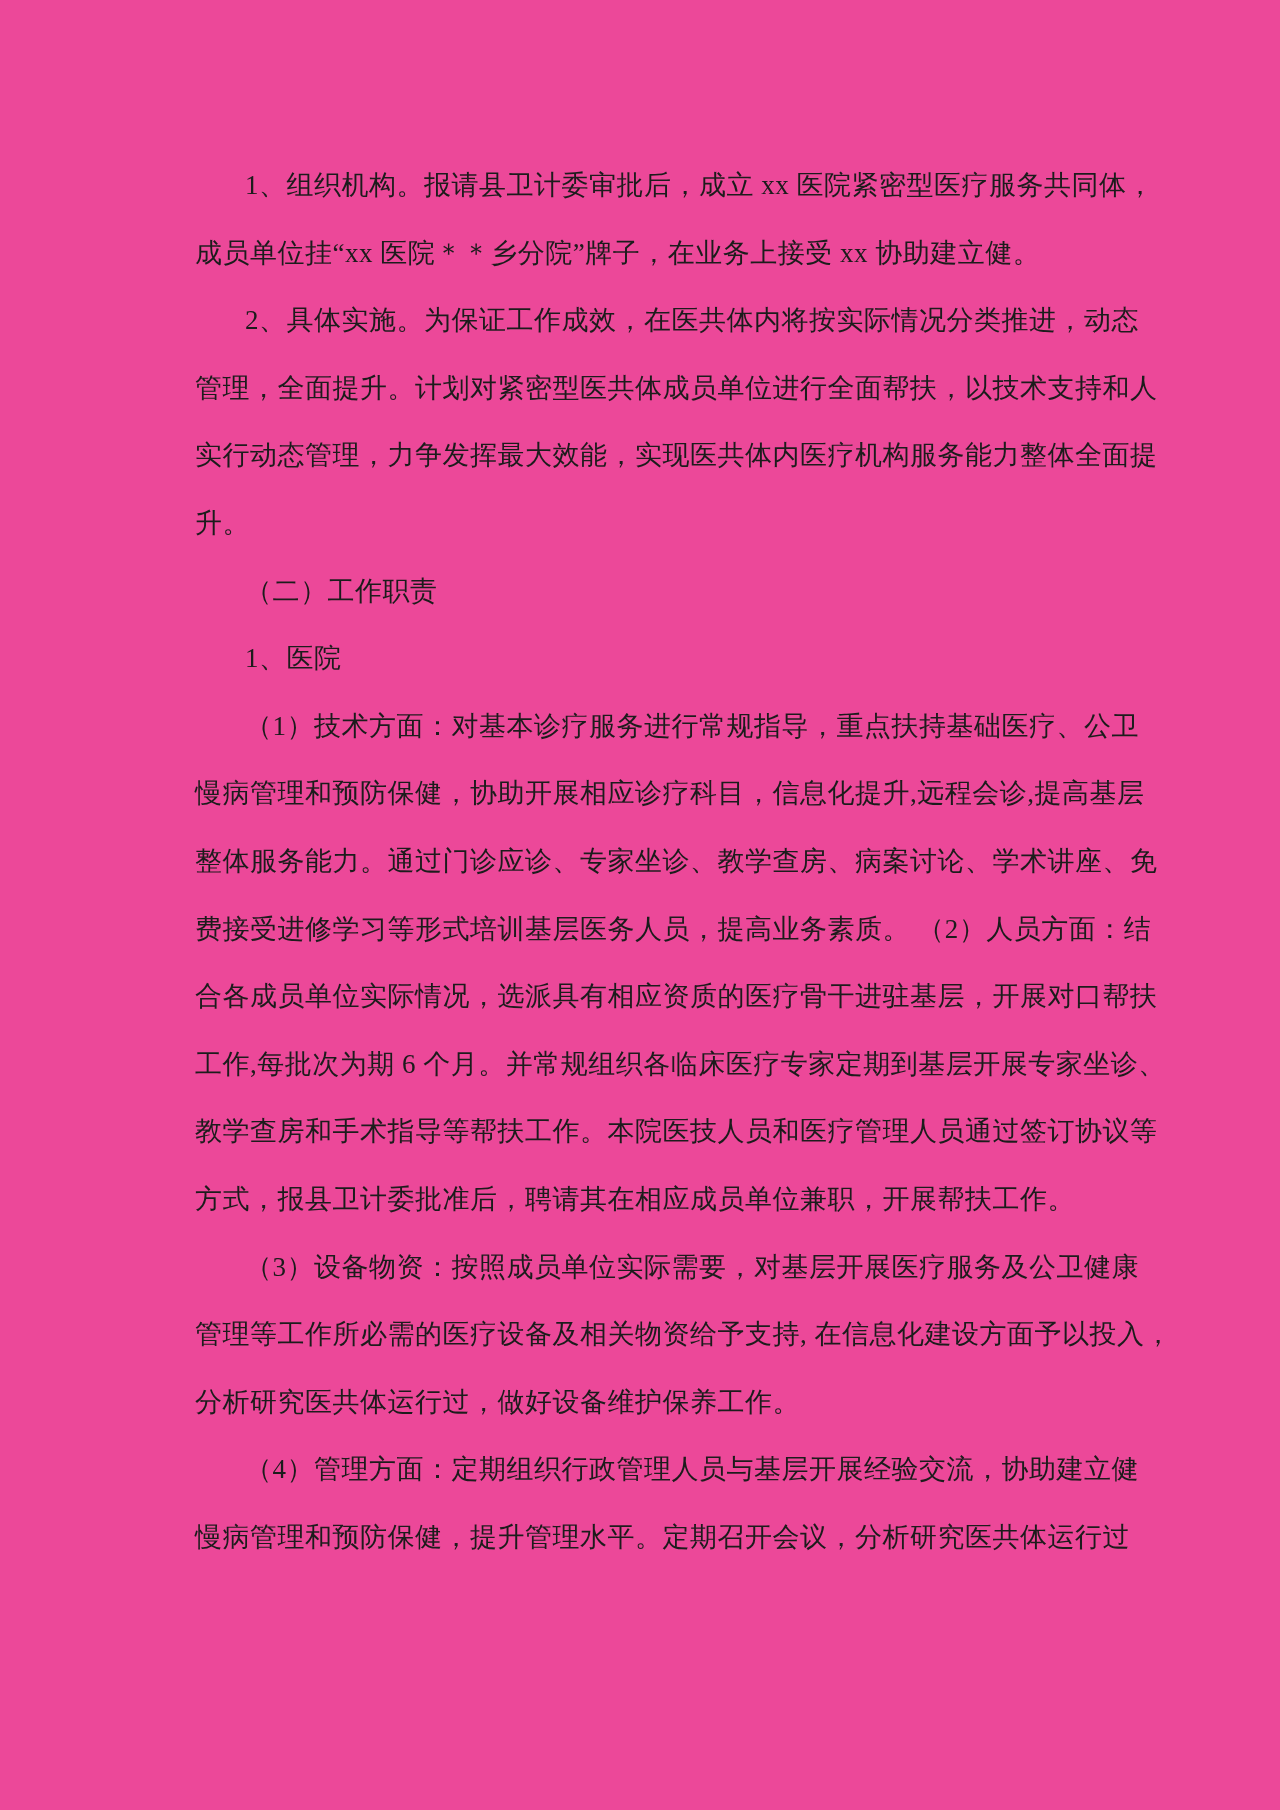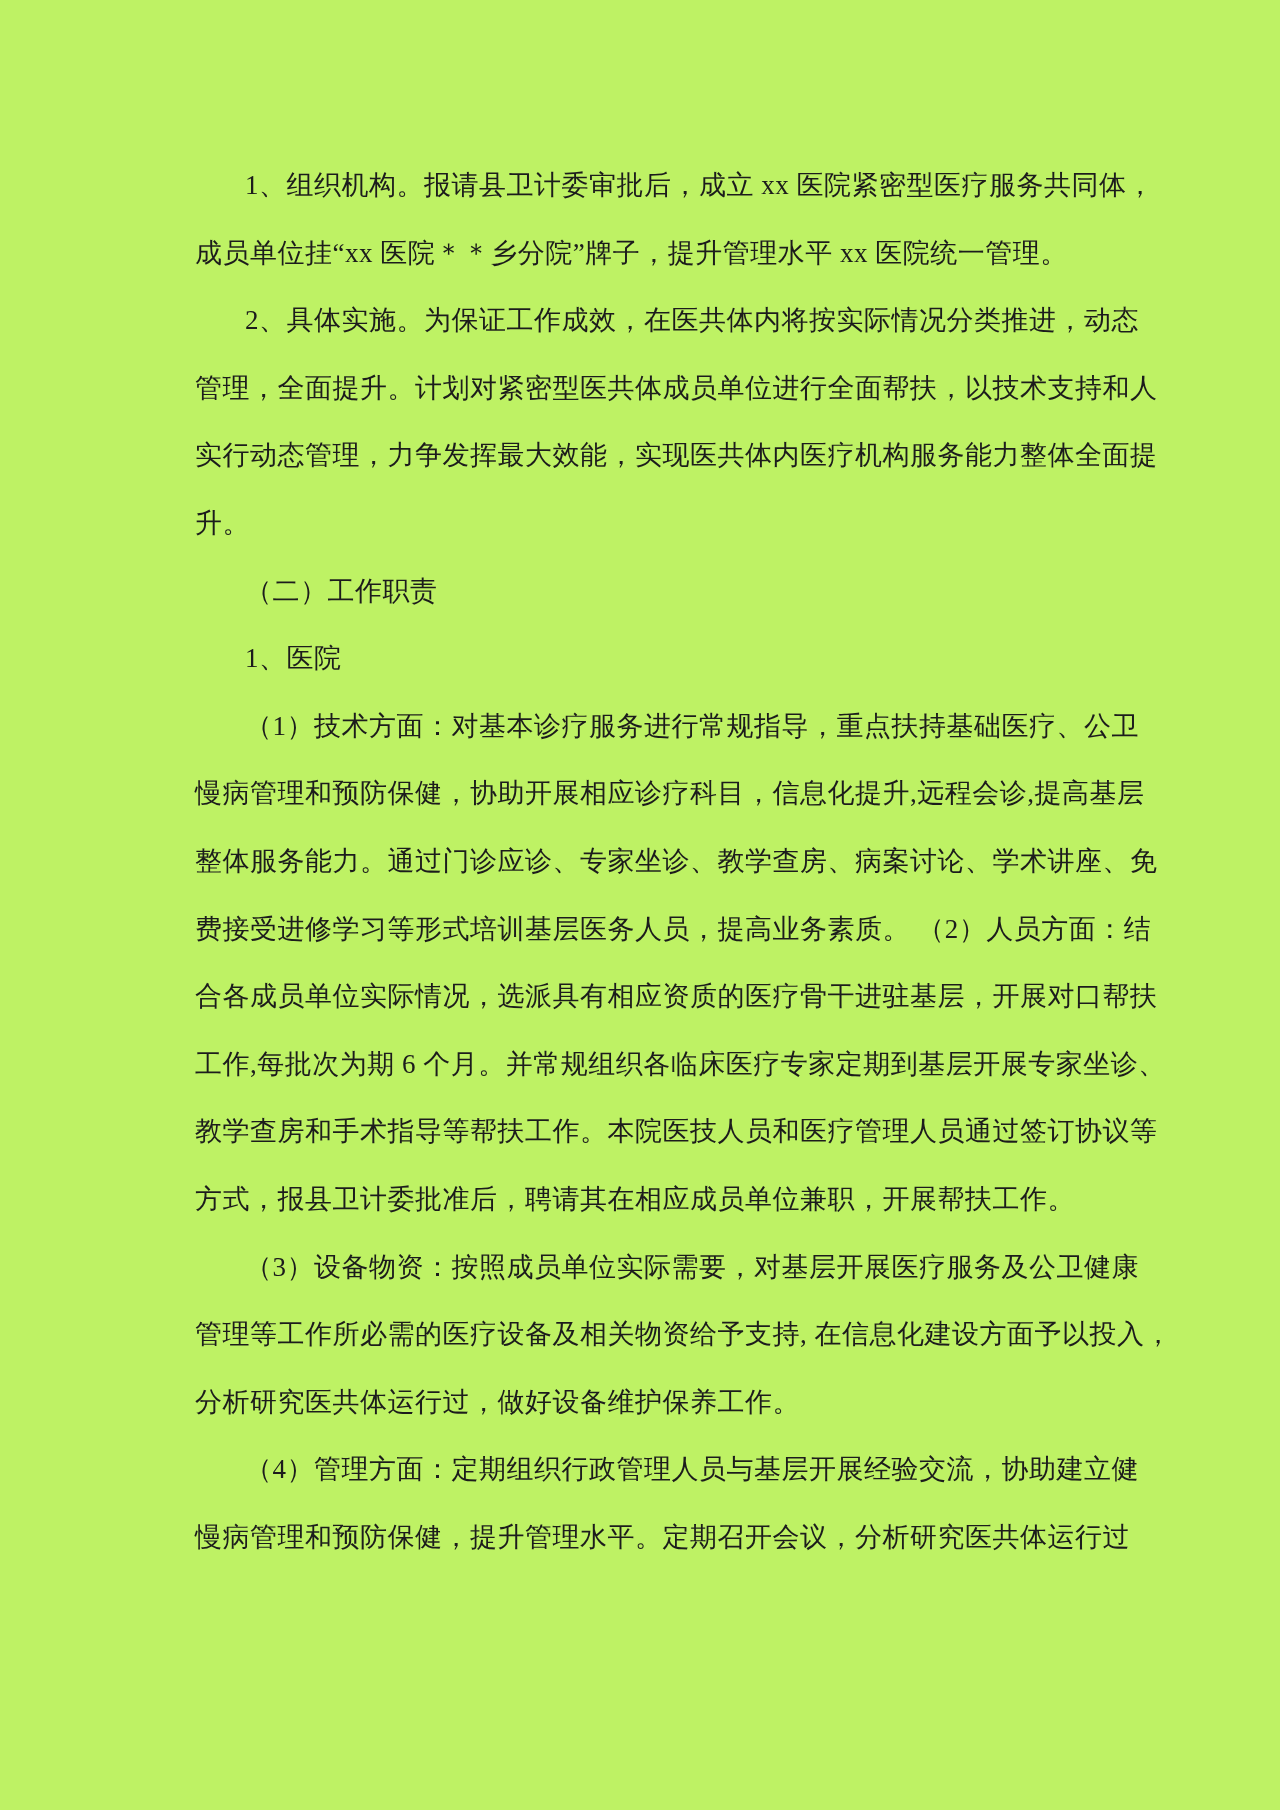--- a/index.html
+++ b/index.html
@@ -4,21 +4,21 @@
 <style>
   html, body {
     margin: 0;
     padding: 0;
     background: #ffffff;
   }
   .page {
     position: relative;
     width: 1280px;
     height: 1810px;
-    background: #bef264;
+    background: #ec4899;
     overflow: hidden;
     font-family: "Liberation Serif", "DejaVu Serif", serif;
   }
   .textblock {
     position: absolute;
     left: 195px;
     top: 152px;
     width: 920px;
   }
   .line {
@@ -32,21 +32,21 @@
   .line.indent {
     text-indent: 50px;
   }
 </style>
 </head>
 <body>
 
 <div class="page">
   <div class="textblock">
     <div class="line indent">1、组织机构。报请县卫计委审批后，成立 xx 医院紧密型医疗服务共同体，</div>
-    <div class="line">成员单位挂“xx 医院＊＊乡分院”牌子，提升管理水平 xx 医院统一管理。</div>
+    <div class="line">成员单位挂“xx 医院＊＊乡分院”牌子，在业务上接受 xx 协助建立健。</div>
     <div class="line indent">2、具体实施。为保证工作成效，在医共体内将按实际情况分类推进，动态</div>
     <div class="line">管理，全面提升。计划对紧密型医共体成员单位进行全面帮扶，以技术支持和人</div>
     <div class="line">实行动态管理，力争发挥最大效能，实现医共体内医疗机构服务能力整体全面提</div>
     <div class="line">升。</div>
     <div class="line indent">（二）工作职责</div>
     <div class="line indent">1、医院</div>
     <div class="line indent">（1）技术方面：对基本诊疗服务进行常规指导，重点扶持基础医疗、公卫</div>
     <div class="line">慢病管理和预防保健，协助开展相应诊疗科目，信息化提升,远程会诊,提高基层</div>
     <div class="line">整体服务能力。通过门诊应诊、专家坐诊、教学查房、病案讨论、学术讲座、免</div>
     <div class="line">费接受进修学习等形式培训基层医务人员，提高业务素质。 （2）人员方面：结</div>

